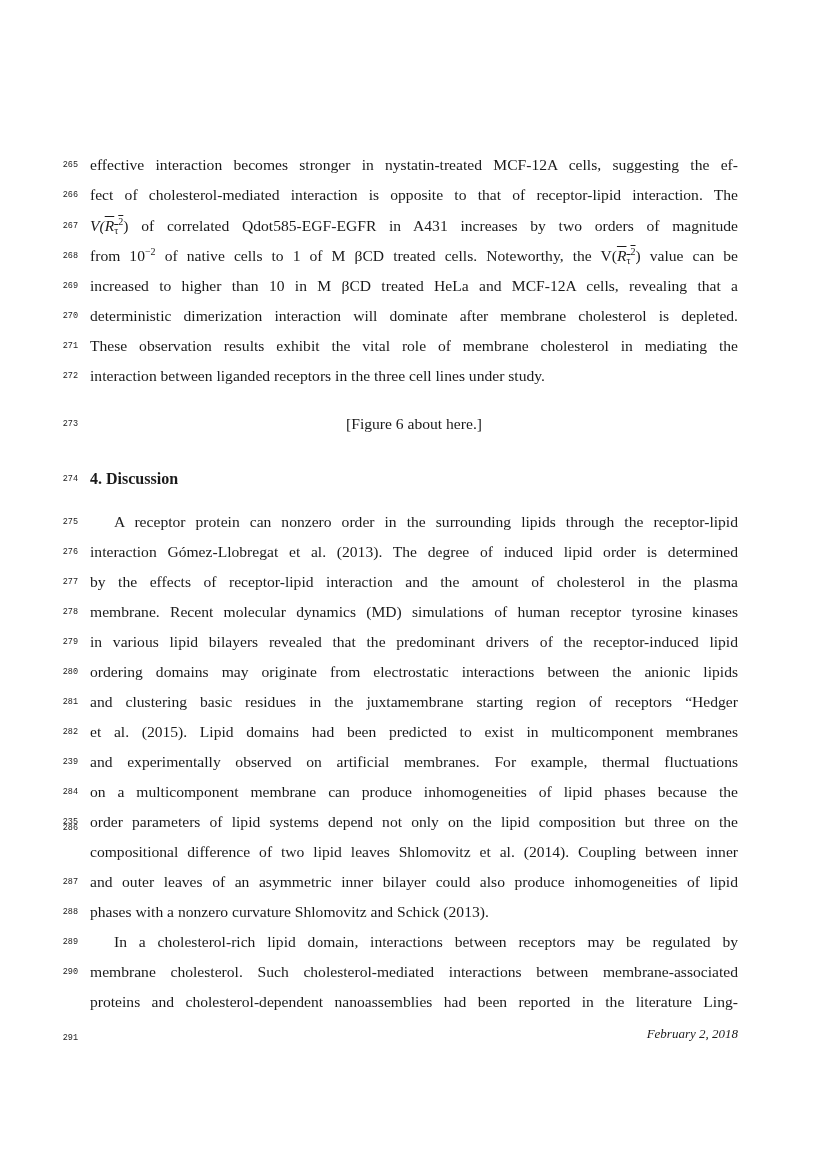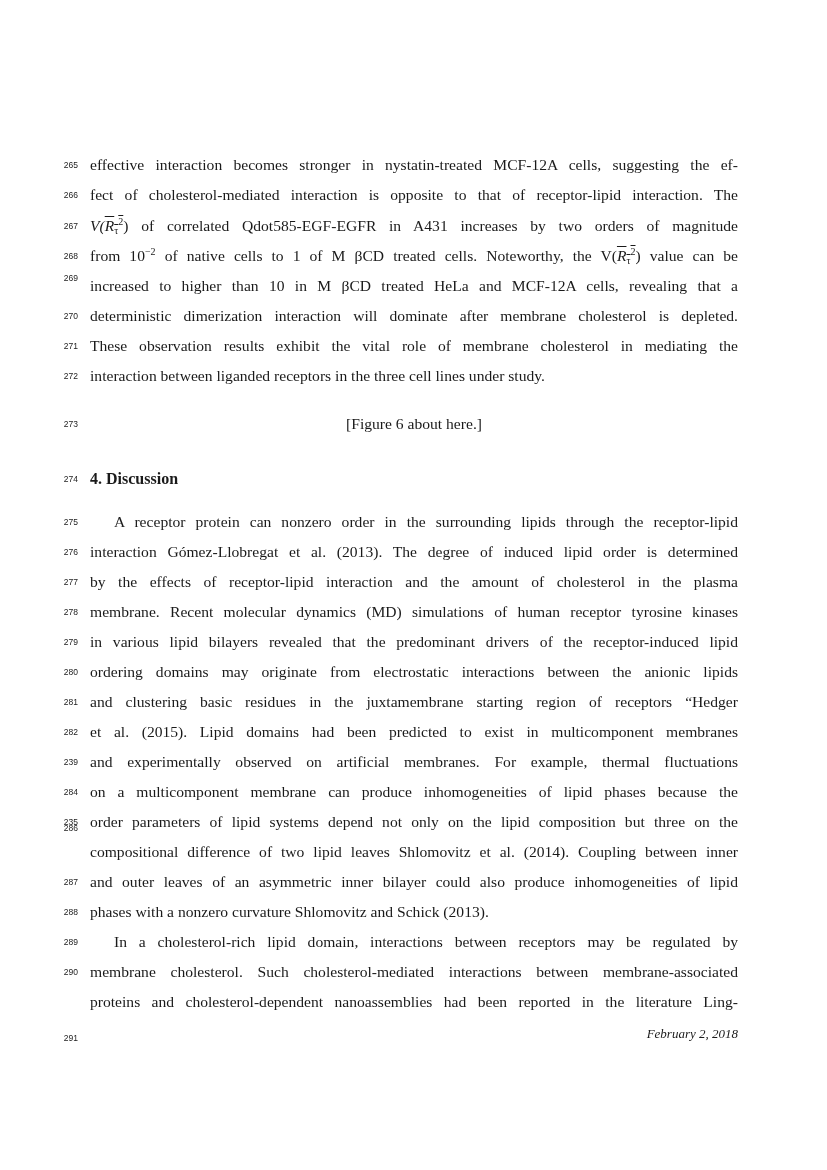--- a/index.html
+++ b/index.html
@@ -3,37 +3,37 @@
 <meta charset="utf-8">
 <style>
   html, body { margin: 0; padding: 0; background: #ffffff; }
   body { width: 827px; height: 1170px; position: relative; overflow: hidden;
          font-family: "Liberation Serif", "DejaVu Serif", serif; color: #1a1a1a; }
   .line { position: absolute; left: 90px; width: 648px; font-size: 15.6px; line-height: 20px;
           white-space: nowrap; }
   .line.just { text-align: justify; text-align-last: justify; }
   .line.indent { text-indent: 24px; }
   .lineno { position: absolute; left: 50px; width: 28px; text-align: right; font-size: 8.5px;
-            font-family: Liberation Sans, sans-serif; color: #222; line-height: 20px; }
+            font-family: Liberation Mono, monospace; color: #222; line-height: 20px; }
   .center { text-align: center; }
   .heading { font-weight: bold; font-size: 16px; }
   .footer { position: absolute; right: 89px; top: 1026px; font-size: 13px; font-style: italic; }
   .ov { text-decoration: overline; }
   sup { font-size: 10px; vertical-align: 6px; line-height: 0; }
   sub { font-size: 10px; vertical-align: -3px; line-height: 0; }
   i.m { font-style: italic; }
 </style>
 </head>
 <body>
 
 <div class="lineno" style="top:155px">265</div>
 <div class="lineno" style="top:185px">266</div>
 <div class="lineno" style="top:216px">267</div>
 <div class="lineno" style="top:246px">268</div>
-<div class="lineno" style="top:268px">269</div>
+<div class="lineno" style="top:276px">269</div>
 <div class="lineno" style="top:306px">270</div>
 <div class="lineno" style="top:336px">271</div>
 <div class="lineno" style="top:366px">272</div>
 <div class="lineno" style="top:414px">273</div>
 <div class="lineno" style="top:469px">274</div>
 <div class="lineno" style="top:512px">275</div>
 <div class="lineno" style="top:542px">276</div>
 <div class="lineno" style="top:572px">277</div>
 <div class="lineno" style="top:602px">278</div>
 <div class="lineno" style="top:632px">279</div>

